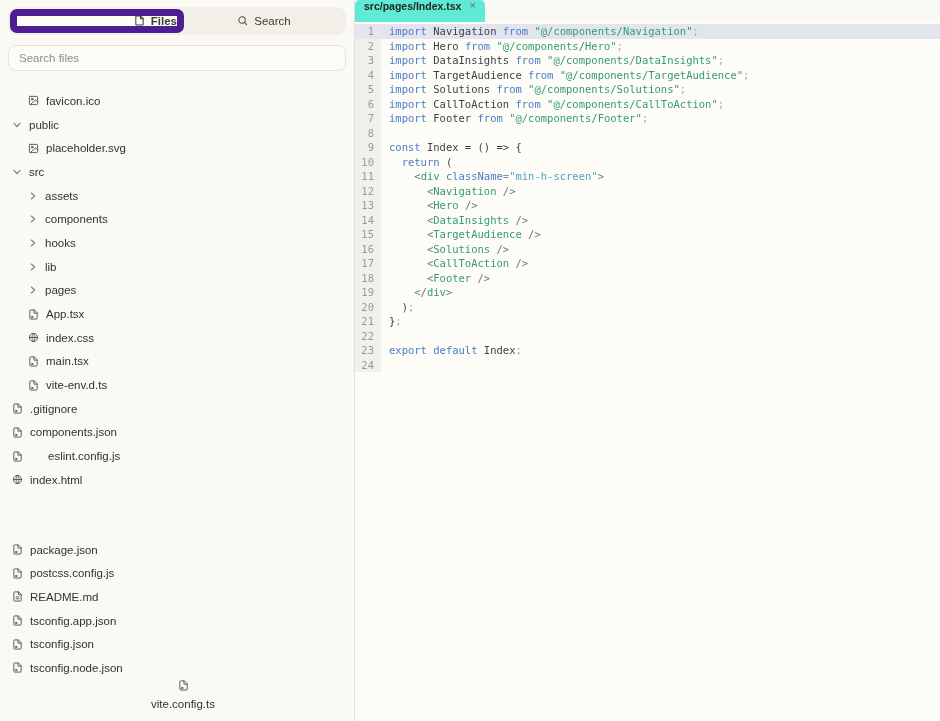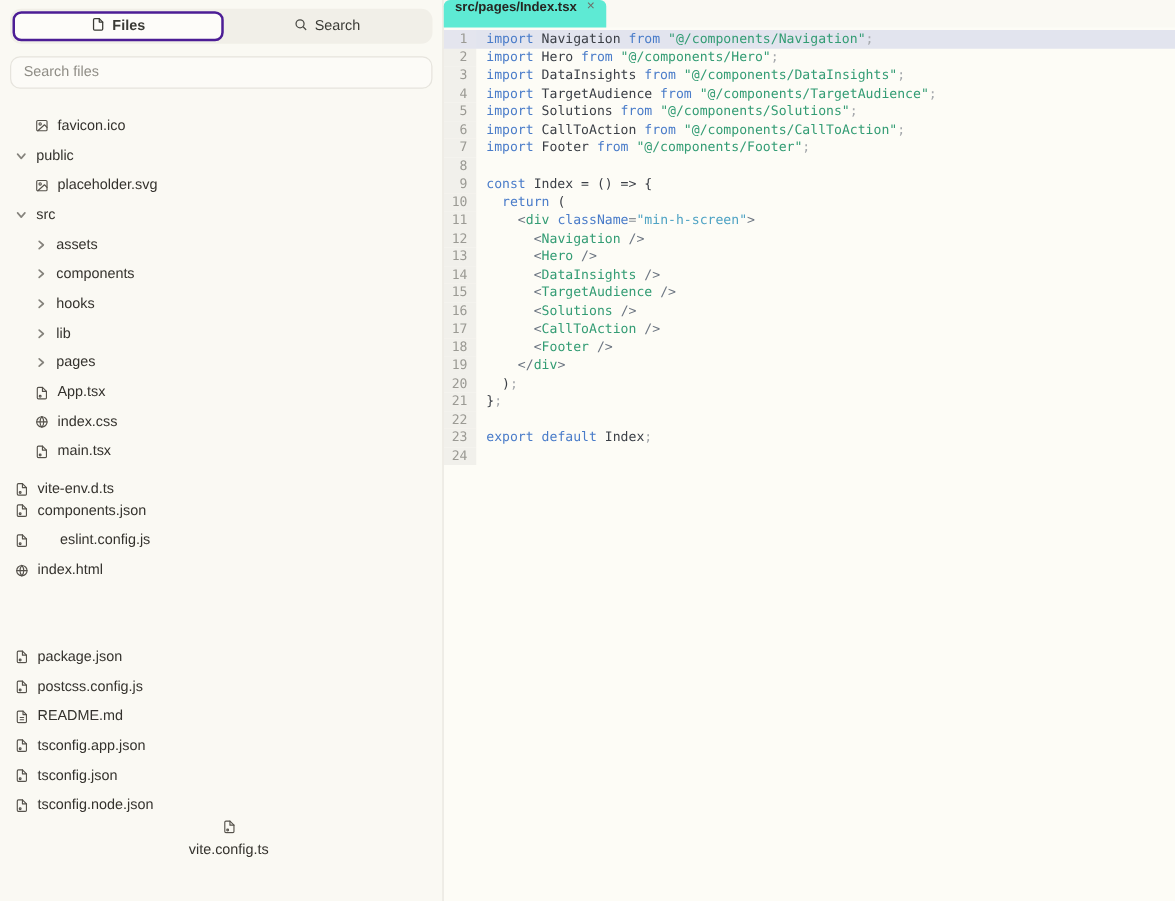--- a/index.html
+++ b/index.html
@@ -7,21 +7,21 @@
     font-family:"Liberation Sans", sans-serif; background:#faf9f3; }
   .app { display:flex; width:940px; height:721px; }
 
   
   .sidebar { width:355px; height:721px; background:#faf9f3;
     border-right:1px solid #e3e1da; display:flex; flex-direction:column; }
   .seg-control { margin:7px 8px 0 8px; background:#f1efe8; border-radius:9px;
     padding:2px; display:flex; height:28px; }
   .seg { flex:1; display:flex; align-items:center; justify-content:center; gap:6px;
     font-size:11.5px; color:#3a3a35; border-radius:7px; cursor:pointer; }
-  .seg.active { background:#fdfcf9; border:2px solid #4c1d95; font-weight:bold; }
+  .seg.active { background:#fdfcf9; border:7px solid #4c1d95; font-weight:bold;justify-content:flex-end; }
   .seg svg { flex:0 0 auto; }
   .search-box { margin:10px 8px 0 8px; }
   .search-box input { width:100%; height:26px; background:#fcfbf7;
     border:1px solid #e6e4dd; border-radius:8px; padding:0 10px;
     font-size:11.5px; color:#3a3a35; outline:none;
     font-family:"Liberation Sans", sans-serif; }
   .search-box input::placeholder { color:#8f8d86; }
   .tree { margin-top:18px; flex:1; overflow:hidden; }
   .tree-row { height:23.7px; display:flex; align-items:center; gap:7px;
     font-size:11.5px; color:#34322d; cursor:pointer; }
@@ -185,29 +185,39 @@
         <div class="tree-row" style="padding-left: 28px;">
           <span style="display: inline-flex;">
             <svg width="11" height="11" viewBox="0 0 24 24" fill="none" stroke="#55524b" stroke-width="2" stroke-linecap="round" stroke-linejoin="round">
               <path d="M13 2H6a2 2 0 0 0-2 2v16a2 2 0 0 0 2 2h12a2 2 0 0 0 2-2V9z"></path>
               <path d="M13 2v7h7"></path>
               <circle cx="9" cy="17.5" r="1.6"></circle>
             </svg>
           </span>
           <span>main.tsx</span>
         </div>
-        <div class="tree-row" style="padding-left: 12px; align-items: flex-end;">
+        <div class="tree-row" style="padding-left: 28px;">
           <span style="display: inline-flex;">
             <svg width="11" height="11" viewBox="0 0 24 24" fill="none" stroke="#55524b" stroke-width="2" stroke-linecap="round" stroke-linejoin="round">
               <path d="M13 2H6a2 2 0 0 0-2 2v16a2 2 0 0 0 2 2h12a2 2 0 0 0 2-2V9z"></path>
               <path d="M13 2v7h7"></path>
               <circle cx="9" cy="17.5" r="1.6"></circle>
             </svg>
           </span>
           <span>vite-env.d.ts</span>
+        </div>
+        <div class="tree-row" style="padding-left: 12px;">
+          <span style="display: inline-flex;">
+            <svg width="11" height="11" viewBox="0 0 24 24" fill="none" stroke="#55524b" stroke-width="2" stroke-linecap="round" stroke-linejoin="round">
+              <path d="M13 2H6a2 2 0 0 0-2 2v16a2 2 0 0 0 2 2h12a2 2 0 0 0 2-2V9z"></path>
+              <path d="M13 2v7h7"></path>
+              <circle cx="9" cy="17.5" r="1.6"></circle>
+            </svg>
+          </span>
+          <span>.gitignore</span>
         </div>
         <div class="tree-row" style="padding-left: 12px;">
           <span style="display: inline-flex;">
             <svg width="11" height="11" viewBox="0 0 24 24" fill="none" stroke="#55524b" stroke-width="2" stroke-linecap="round" stroke-linejoin="round">
               <path d="M13 2H6a2 2 0 0 0-2 2v16a2 2 0 0 0 2 2h12a2 2 0 0 0 2-2V9z"></path>
               <path d="M13 2v7h7"></path>
               <circle cx="9" cy="17.5" r="1.6"></circle>
             </svg>
           </span>
           <span>components.json</span>

